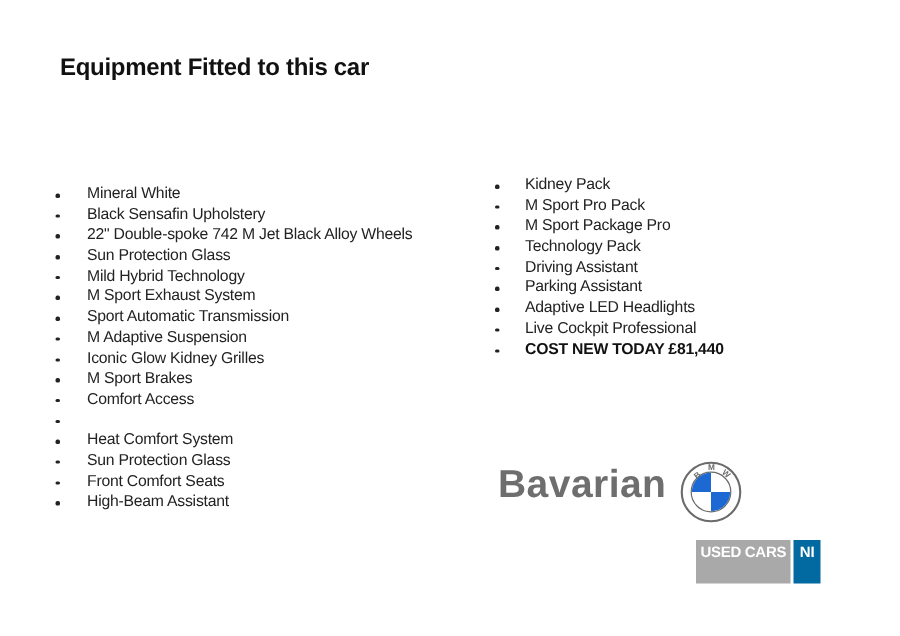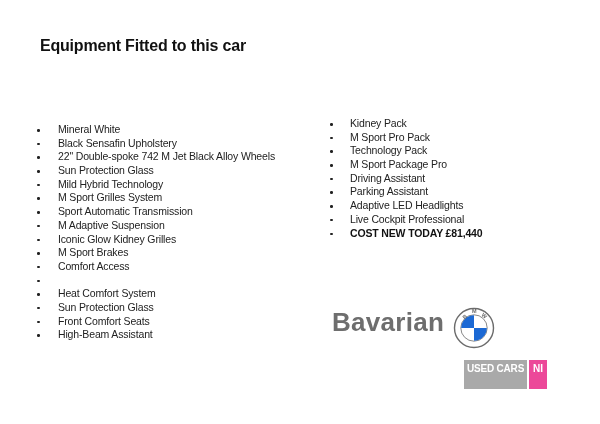--- a/index.html
+++ b/index.html
@@ -90,57 +90,57 @@
       background: #a9a9a9;
       color: #ffffff;
       font-size: 10px;
       font-weight: bold;
       line-height: 17px;
       padding: 0 3px;
       letter-spacing: -0.2px;
     }
     .badge .ni {
       margin-left: 2px;
-      background: #ec4899;
+      background: #0369a1;
       color: #ffffff;
       font-size: 10px;
       font-weight: bold;
       line-height: 17px;
       padding: 0 4px;
     }
   </style>
 </head>
 <body>
 
 <h1 class="title">Equipment Fitted to this car</h1>
 
 <ul class="list" id="list-left">
   <li><span class="bullet"></span><span>Mineral White</span></li>
   <li><span class="bullet"></span><span>Black Sensafin Upholstery</span></li>
   <li><span class="bullet"></span><span>22" Double-spoke 742 M Jet Black Alloy Wheels</span></li>
   <li><span class="bullet"></span><span>Sun Protection Glass</span></li>
   <li><span class="bullet"></span><span>Mild Hybrid Technology</span></li>
-  <li><span class="bullet"></span><span>M Sport Grilles System</span></li>
+  <li><span class="bullet"></span><span>M Sport Exhaust System</span></li>
   <li><span class="bullet"></span><span>Sport Automatic Transmission</span></li>
   <li><span class="bullet"></span><span>M Adaptive Suspension</span></li>
   <li><span class="bullet"></span><span>Iconic Glow Kidney Grilles</span></li>
   <li><span class="bullet"></span><span>M Sport Brakes</span></li>
   <li><span class="bullet"></span><span>Comfort Access</span></li>
   <li><span class="bullet"></span></li>
   <li><span class="bullet"></span><span>Heat Comfort System</span></li>
   <li><span class="bullet"></span><span>Sun Protection Glass</span></li>
   <li><span class="bullet"></span><span>Front Comfort Seats</span></li>
   <li><span class="bullet"></span><span>High-Beam Assistant</span></li>
 </ul>
 
 <ul class="list" id="list-right">
   <li><span class="bullet"></span><span>Kidney Pack</span></li>
   <li><span class="bullet"></span><span>M Sport Pro Pack</span></li>
+  <li><span class="bullet"></span><span>M Sport Package Pro</span></li>
   <li><span class="bullet"></span><span>Technology Pack</span></li>
-  <li><span class="bullet"></span><span>M Sport Package Pro</span></li>
   <li><span class="bullet"></span><span>Driving Assistant</span></li>
   <li><span class="bullet"></span><span>Parking Assistant</span></li>
   <li><span class="bullet"></span><span>Adaptive LED Headlights</span></li>
   <li><span class="bullet"></span><span>Live Cockpit Professional</span></li>
   <li class="bold"><span class="bullet"></span><span>COST NEW TODAY £81,440</span></li>
 </ul>
 
 <div class="brand">Bavarian</div>
 
 <div class="bmw-logo">

